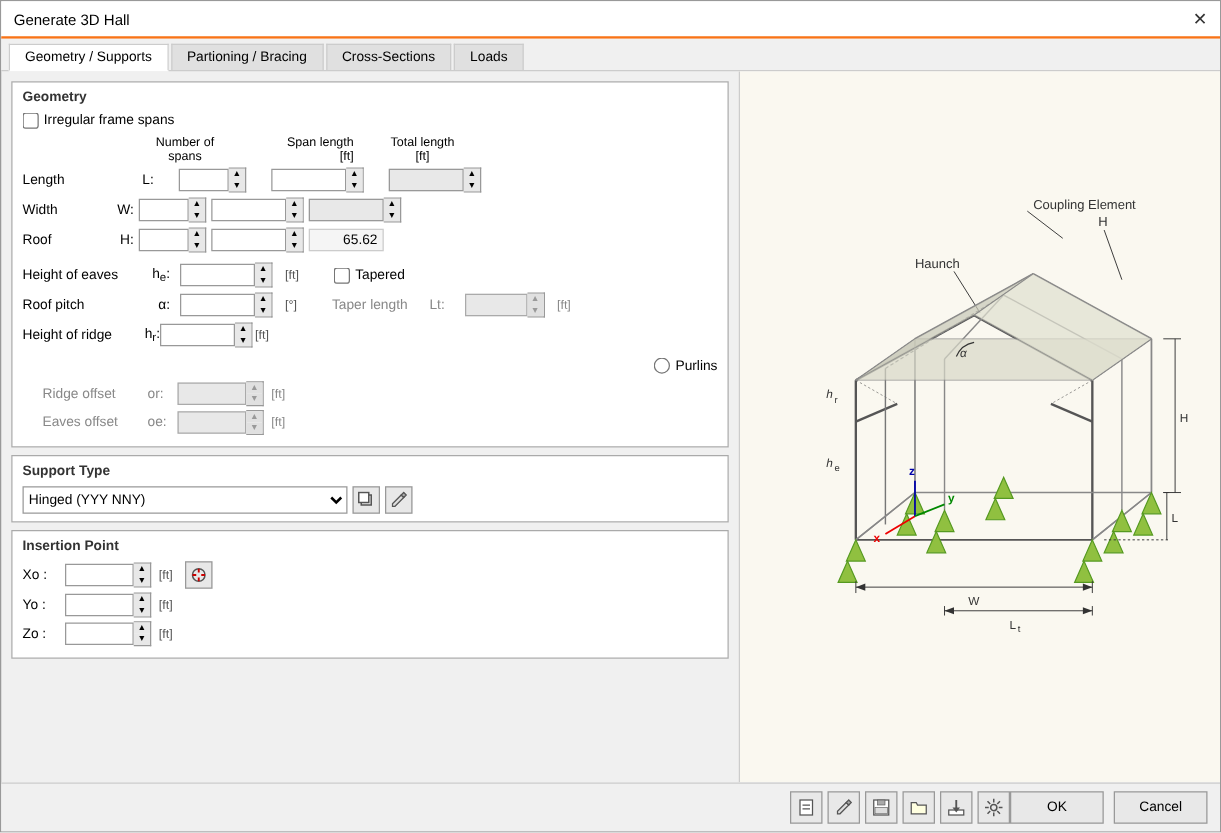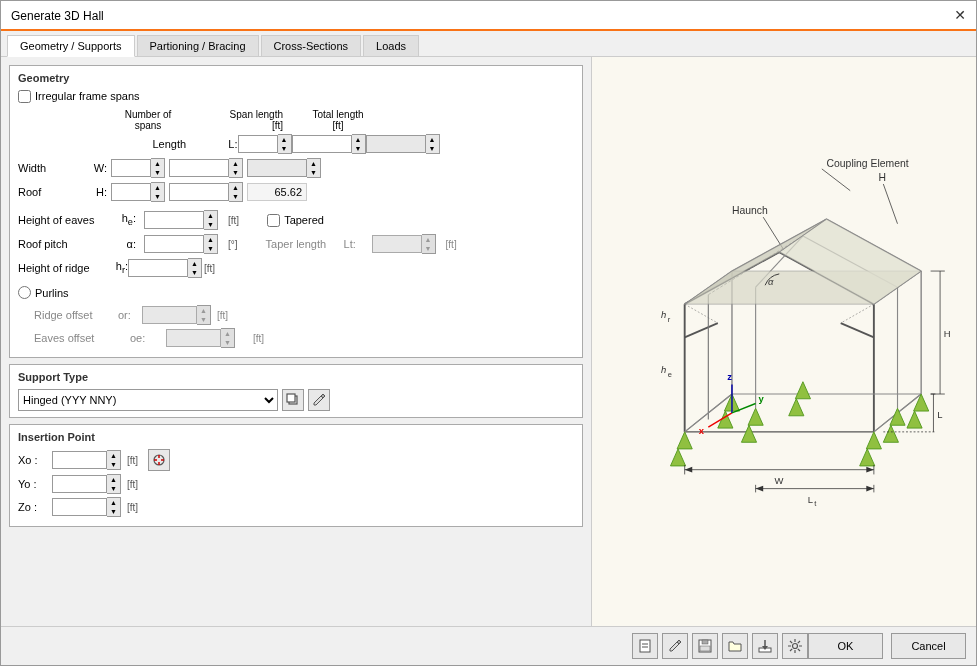--- a/index.html
+++ b/index.html
@@ -80,21 +80,21 @@
           <label>Irregular frame spans</label>
         </div>
 
         <div style="display: grid; grid-template-columns: 90px 60px 105px 110px; margin-left: 10px; margin-bottom: 3px; font-size: 10px;">
           <div></div>
           <div style="text-align:center">Number of<br>spans</div>
           <div style="text-align:right">Span length<br>[ft]</div>
           <div style="text-align:center">Total length<br>[ft]</div>
         </div>
 
-        <div style="display:flex; align-items:center; margin-bottom:4px; gap:0;justify-content:center;">
+        <div style="display:flex; align-items:center; margin-bottom:4px; gap:20px;">
           <span style="width:60px;">Length</span>
           <span style="width:25px; text-align:right; font-size:11px;">L:</span>
           <div class="spin-input">
             <input type="text" style="width: 40px; height: 18px; border: 1px solid rgb(153, 153, 153); font-size: 11px; text-align: right; padding: 0px 2px;">
             <div class="spin-btns">
               <button>▲</button>
               <button>▼</button>
             </div>
           </div>
           <div class="spin-input">
@@ -207,39 +207,39 @@
           <div class="spin-input">
             <input type="text" style="width: 60px; height: 18px; border: 1px solid rgb(153, 153, 153); font-size: 11px; text-align: right; padding: 0px 2px;">
             <div class="spin-btns">
               <button>▲</button>
               <button>▼</button>
             </div>
           </div>
           <span class="unit-label">[ft]</span>
         </div>
 
-        <div style="display:flex; align-items:center; gap:4px; margin-bottom:6px;">
+        <div style="display:flex; align-items:center; gap:4px; margin-bottom:6px;justify-content:flex-end;">
           <input type="radio" name="member-type" style="">
           <label>Purlins</label>
         </div>
 
         <div style="display:flex; align-items:center; gap:4px; margin-bottom:3px; margin-left:16px;">
           <span style="width:80px; font-size:11px; color:#888;">Ridge offset</span>
           <span style="width:20px; font-size:11px; color:#888;">or:</span>
           <div class="spin-input disabled-input">
             <input type="text" style="width: 55px; height: 18px; border: 1px solid rgb(170, 170, 170); font-size: 11px; text-align: right; padding: 0px 2px; background: rgb(232, 232, 232); color: rgb(153, 153, 153);">
             <div class="spin-btns">
               <button style="background:#e0e0e0; color:#999;">▲</button>
               <button style="background:#e0e0e0; color:#999;">▼</button>
             </div>
           </div>
           <span class="unit-label" style="color:#888;">[ft]</span>
         </div>
 
-        <div style="display:flex; align-items:center; gap:16px; margin-bottom:3px; margin-left:16px;">
+        <div style="display:flex; align-items:center; gap:4px; margin-bottom:3px; margin-left:16px;">
           <span style="width:80px; font-size:11px; color:#888;">Eaves offset</span>
           <span style="width:20px; font-size:11px; color:#888;">oe:</span>
           <div class="spin-input disabled-input">
             <input type="text" style="width: 55px; height: 18px; border: 1px solid rgb(170, 170, 170); font-size: 11px; text-align: right; padding: 0px 2px; background: rgb(232, 232, 232); color: rgb(153, 153, 153);">
             <div class="spin-btns">
               <button style="background:#e0e0e0; color:#999;">▲</button>
               <button style="background:#e0e0e0; color:#999;">▼</button>
             </div>
           </div>
           <span class="unit-label" style="color:#888;">[ft]</span>

